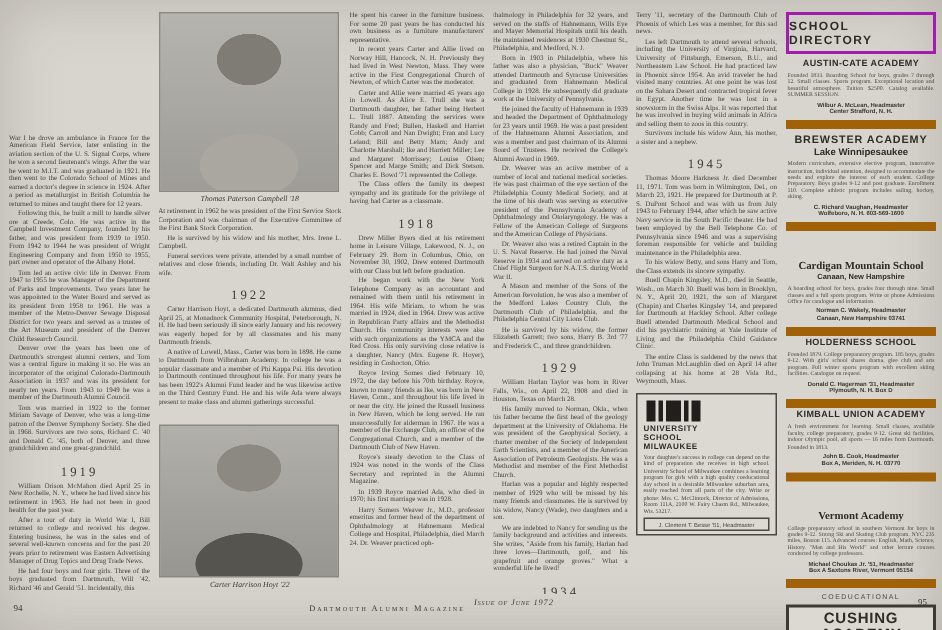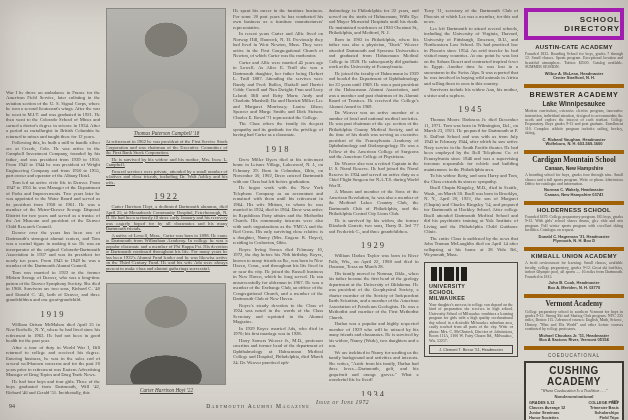--- a/index.html
+++ b/index.html
@@ -1,20 +1,20 @@
 <!DOCTYPE html>
 <html><head>
 <meta charset="utf-8">
 <style>
   html,body{margin:0;padding:0;background:#b9b6af;}
   .page{position:relative;width:628px;height:420px;background:#d8d5ce;overflow:hidden;
         font-family:"Liberation Serif",serif;color:#45423c;box-shadow:inset 0 0 40px rgba(90,85,75,.25);}
   .cols{position:absolute;left:6px;top:8px;width:512px;height:388px;display:flex;justify-content:space-between;overflow:hidden;}
   .col{overflow:hidden;display:flex;flex-direction:column;}
-  .c1{width:94px;justify-content:flex-end;} .c2{width:122px;text-decoration:underline;} .c3{width:90px;} .c4{width:90px;} .c5{width:94px;}
+  .c1{width:94px;justify-content:flex-end;} .c2{width:122px;} .c3{width:90px;} .c4{width:90px;} .c5{width:94px;}
   .col p{margin:0 0 1px 0;font-size:4.7px;line-height:5.5px;text-align:justify;text-indent:6px;}
   .col p.noindent{text-indent:0;}
   .yr{font-size:8.5px;letter-spacing:2px;text-align:center;margin:5px 0 3px 0;color:#3c3a34;}
   figure{margin:0 0 3px 0;}
   .photo{width:118px;height:118px;border:1px solid #8a8880;
     background:radial-gradient(ellipse 30% 24% at 50% 26%,#7e7c74 0 60%,rgba(0,0,0,0) 61%),
                radial-gradient(ellipse 46% 30% at 50% 86%,#a9a7a0 0 60%,rgba(0,0,0,0) 61%),
                linear-gradient(#b6b4ae,#9e9c96);}
   .photo.ph2{height:100px;
     background:radial-gradient(ellipse 30% 26% at 50% 28%,#8b8981 0 60%,rgba(0,0,0,0) 61%),
@@ -24,26 +24,26 @@
   .pushdown{margin-top:auto;}
   
   .usm{border:1px solid #4a4840;margin-top:3px;padding:3px 4px 2px 4px;background:#dcd9d2;}
   .usm-logo{display:flex;gap:2px;height:14px;margin:1px 0 2px 2px;}
   .usm-logo i{background:#211f1c;display:block;}
   .usm-name{font-family:"Liberation Sans",sans-serif;font-weight:bold;font-size:5.4px;line-height:6px;letter-spacing:.4px;margin-bottom:2px;color:#2e2c28;}
   .usm-body{font-size:3.9px;line-height:4.5px;text-align:justify;margin-bottom:2px;}
   .usm-head{border:1px solid #4a4840;font-size:3.9px;text-align:center;padding:1px 0;font-family:"Liberation Sans",sans-serif;}
   
   .dir{position:absolute;left:524px;top:8px;width:100px;height:398px;display:flex;flex-direction:column;font-family:"Liberation Sans",sans-serif;}
-  .dir-title{border:4px solid #a21caf;text-align:right;font-weight:bold;font-size:8px;letter-spacing:1px;padding:3px 0;color:#2e2c28;margin-bottom:2px;}
-  .ad{border-bottom:4px solid #a16207;padding:2px 1px 3px 1px;}
+  .dir-title{border:2px solid #a21caf;text-align:left;font-weight:bold;font-size:8px;letter-spacing:1px;padding:3px 0;color:#2e2c28;margin-bottom:2px;}
+  .ad{border-bottom:6px solid #a16207;padding:2px 1px 3px 1px;}
   .ad-name{text-align:center;font-weight:bold;color:#2e2c28;}
   .n-caps .ad-name{font-size:6px;letter-spacing:.3px;}
   .n-big .ad-name{font-size:7.2px;letter-spacing:.6px;}
-  .n-serif .ad-name{font-family:"Liberation Serif",serif;font-size:7.2px;font-weight:bold;}
+  .n-serif .ad-name{font-family:"Liberation Serif",serif;font-size:7.2px;font-weight:bold;margin-top:17px;}
   .ad-sub{text-align:center;font-weight:bold;font-size:5px;color:#2e2c28;margin-top:1px;}
   .n-big .ad-sub{font-size:6.4px;}
   .ad-body{font-size:3.9px;line-height:4.4px;text-align:justify;margin:2px 0;color:#4a473f;font-family:"Liberation Serif",serif;}
   .ad-foot{text-align:center;font-weight:bold;font-size:4px;line-height:4.8px;color:#3a3832;}
   .coed{text-align:center;font-size:4.6px;letter-spacing:1px;margin:3px 0;color:#4a473f;}
   
   .cushing{border:2px solid #3c3a34;padding:2px 3px;background:#dcd9d2;}
   .cu-name{text-align:center;font-weight:bold;font-size:10px;letter-spacing:.5px;color:#2e2c28;}
   .cu-quote{text-align:center;font-style:italic;font-size:4.2px;font-family:"Liberation Serif",serif;margin-top:1px;}
   .cu-denom{text-align:center;font-weight:bold;font-size:4.2px;margin:1px 0 2px 0;}

